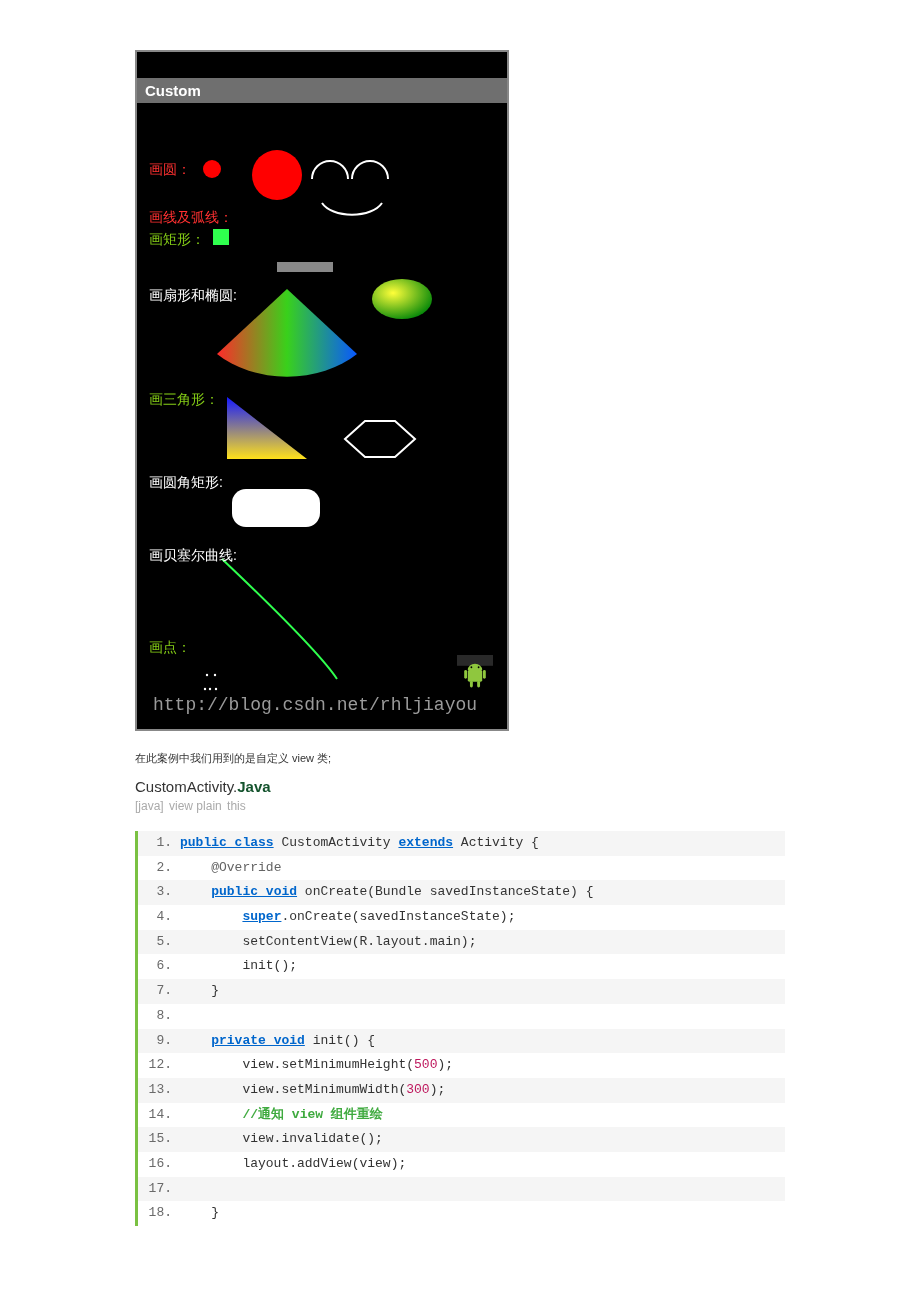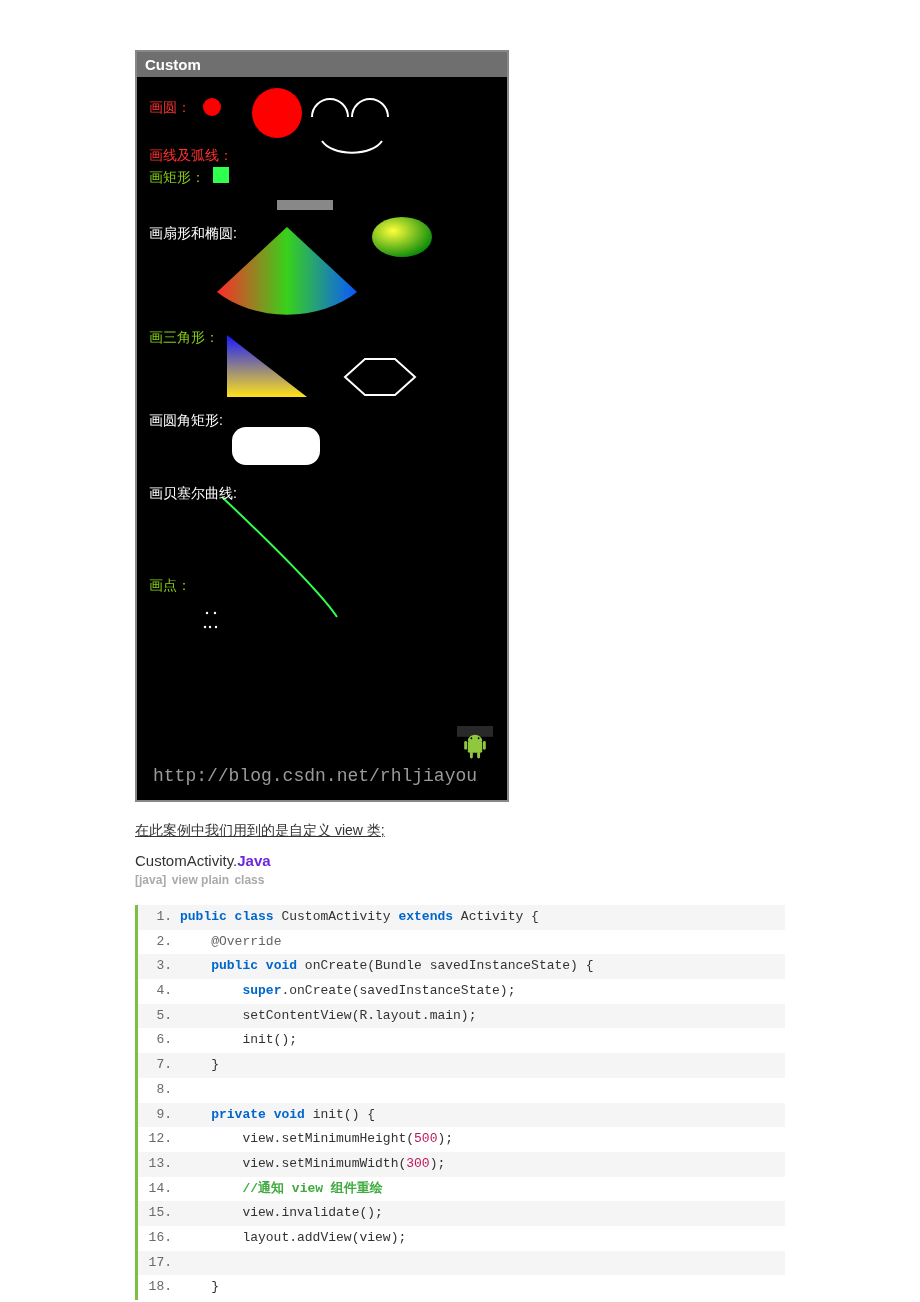--- a/index.html
+++ b/index.html
@@ -15,24 +15,26 @@
     background: #000;
     border: 2px solid #888;
     margin-bottom: 20px;
   }
   .titlebar {
     background: #6f6f6f;
     color: #fff;
     font-weight: bold;
     padding: 4px 8px;
     font-size: 15px;
+    margin-top: 26px;
   }
   .canvas-area {
     position: relative;
-    height: 723px;
+    height: 590px;
+    margin-top: 36px;
   }
   .label {
     position: absolute;
     font-size: 14px;
     font-family: sans-serif;
   }
   .red-txt { color: #ff3030; }
   .green-txt { color: #84cc16; }
   .white-txt { color: #fff; }
   .watermark {
@@ -45,31 +47,30 @@
   }
   .android-robot {
     position: absolute;
     right: 14px;
     bottom: 38px;
     width: 36px;
     height: 36px;
   }
   .desc-text {
     margin: 18px 0 12px 0;
-    font-size: 14px;
-    text-decoration: underline;
+    font-size: 11px;
   }
   .filename { font-size: 15px; margin-bottom: 4px; }
-  .filename .java-word { color: #6d28d9; font-weight: bold; }
+  .filename .java-word { color: #14532d; font-weight: bold; }
   .code-toolbar {
     color: #aaa;
     font-size: 12px;
     margin-bottom: 18px;
   }
-  .code-toolbar span { margin-right: 2px; font-weight: bold; }
+  .code-toolbar span { margin-right: 2px; }
   .code-block {
     border-left: 3px solid #7ac142;
     background: #fff;
     font-family: Consolas, "Courier New", monospace;
     font-size: 13px;
   }
   .code-line {
     display: flex;
     line-height: 1.9;
     min-height: 1.9em;
@@ -80,21 +81,21 @@
     text-align: right;
     padding-right: 8px;
     color: #6a6a6a;
     user-select: none;
     flex-shrink: 0;
   }
   .code-content {
     white-space: pre;
     flex: 1;
   }
-  .kw { color: #0066cc; font-weight: bold; }
+  .kw { color: #0066cc; font-weight: bold; text-decoration: underline; }
   .num { color: #be185d; }
   .comment { color: #3faa3f; font-weight: bold; }
   .str-this { color: #0066cc; font-weight: bold; }
   .anno { color: #646464; }
 </style>
 </head>
 <body>
 
 <div class="screenshot">
   <div class="titlebar">Custom</div>
@@ -171,21 +172,21 @@
 
 <div class="desc-text">在此案例中我们用到的是自定义 view 类;</div>
 
 <div class="filename">
   <span>CustomActivity.</span><span class="java-word">Java</span>
 </div>
 
 <div class="code-toolbar">
   <span>[java]</span>
   <span>view plain</span>
-  <span>class</span>
+  <span>this</span>
 </div>
 
 <div class="code-block" id="code-block">
     <div class="code-line hl">
       <div class="gutter">1.</div>
       <div class="code-content"><span></span><span class="kw">public class</span><span> CustomActivity </span><span class="kw">extends</span><span> Activity {  </span></div>
     </div>
     <div class="code-line">
       <div class="gutter">2.</div>
       <div class="code-content"><span>    </span><span class="anno">@Override</span><span>  </span></div>

